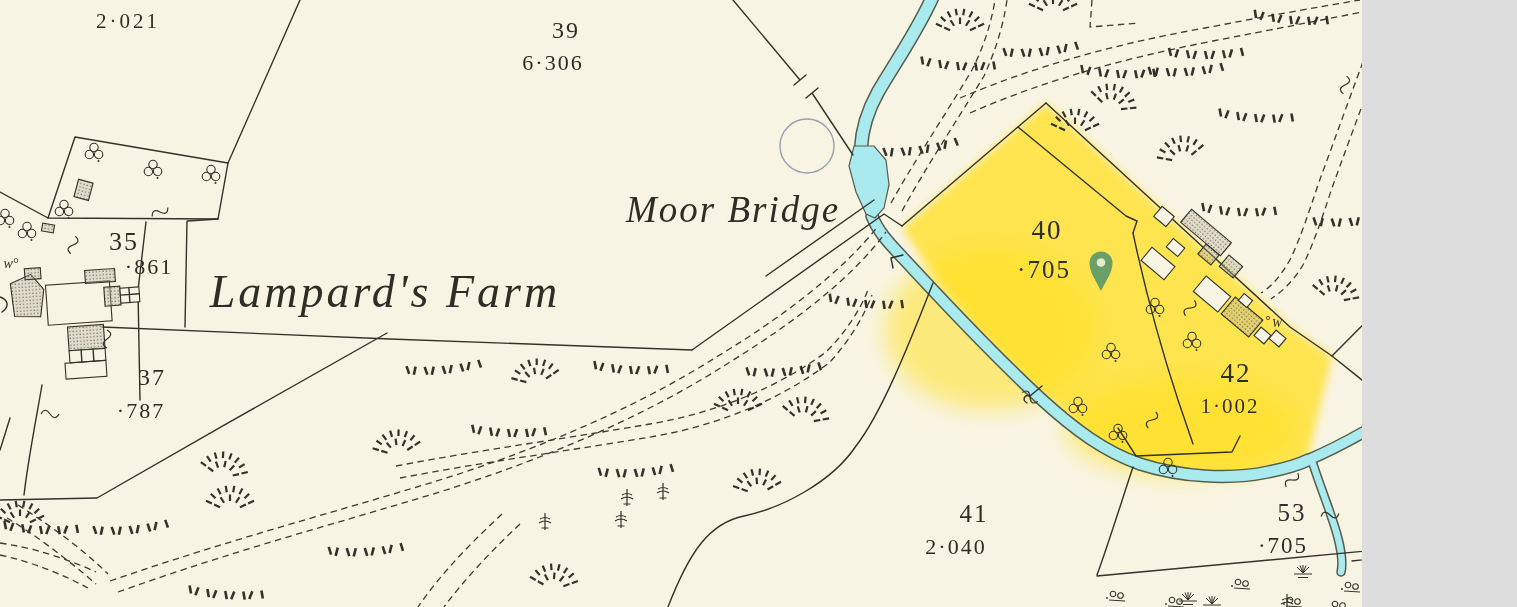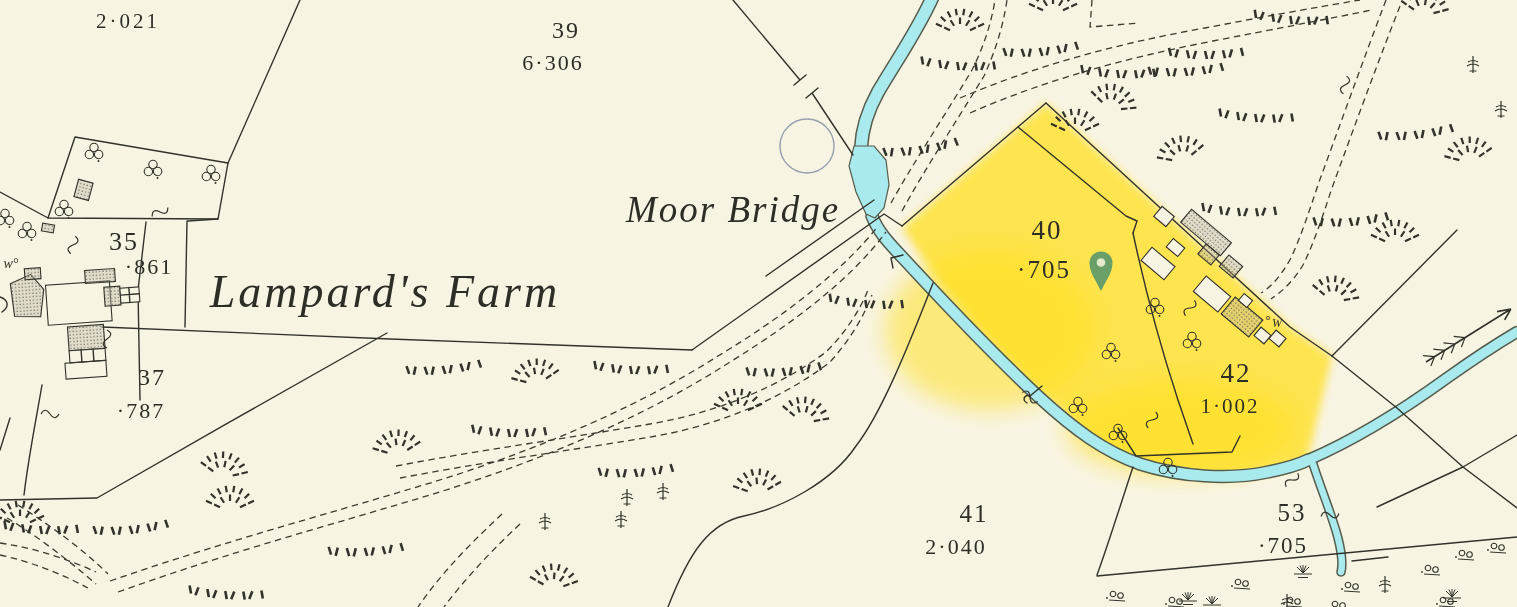--- a/index.html
+++ b/index.html
@@ -1,16 +1,16 @@
 <!DOCTYPE html>
 <html><head>
 <meta charset="utf-8">
 <style>
   html,body{margin:0;padding:0;background:#ddd;}
-  .stage{position:relative;width:1517px;height:607px;background:#fef9c3;overflow:hidden;
+  .stage{position:relative;width:1362px;height:607px;background:#fef9c3;overflow:hidden;
          font-family:"Liberation Serif", serif;}
   svg{position:absolute;left:0;top:0;}
   text{fill:#2E2E27;}
   .it{font-style:italic;}
   .ls2{letter-spacing:2px;}
   .ls3{letter-spacing:3px;}
   .solid{stroke:#32322A;stroke-width:1.4;fill:none;stroke-linecap:round;stroke-linejoin:round;}
   .dash{stroke:#3B3B31;stroke-width:1.3;fill:none;stroke-dasharray:6.5 4.5;stroke-linecap:butt;}
   .bldgO{fill:#F8F4E3;stroke:#32322A;stroke-width:1.1;}
   .bldgS{stroke:#32322A;stroke-width:1.1;}

